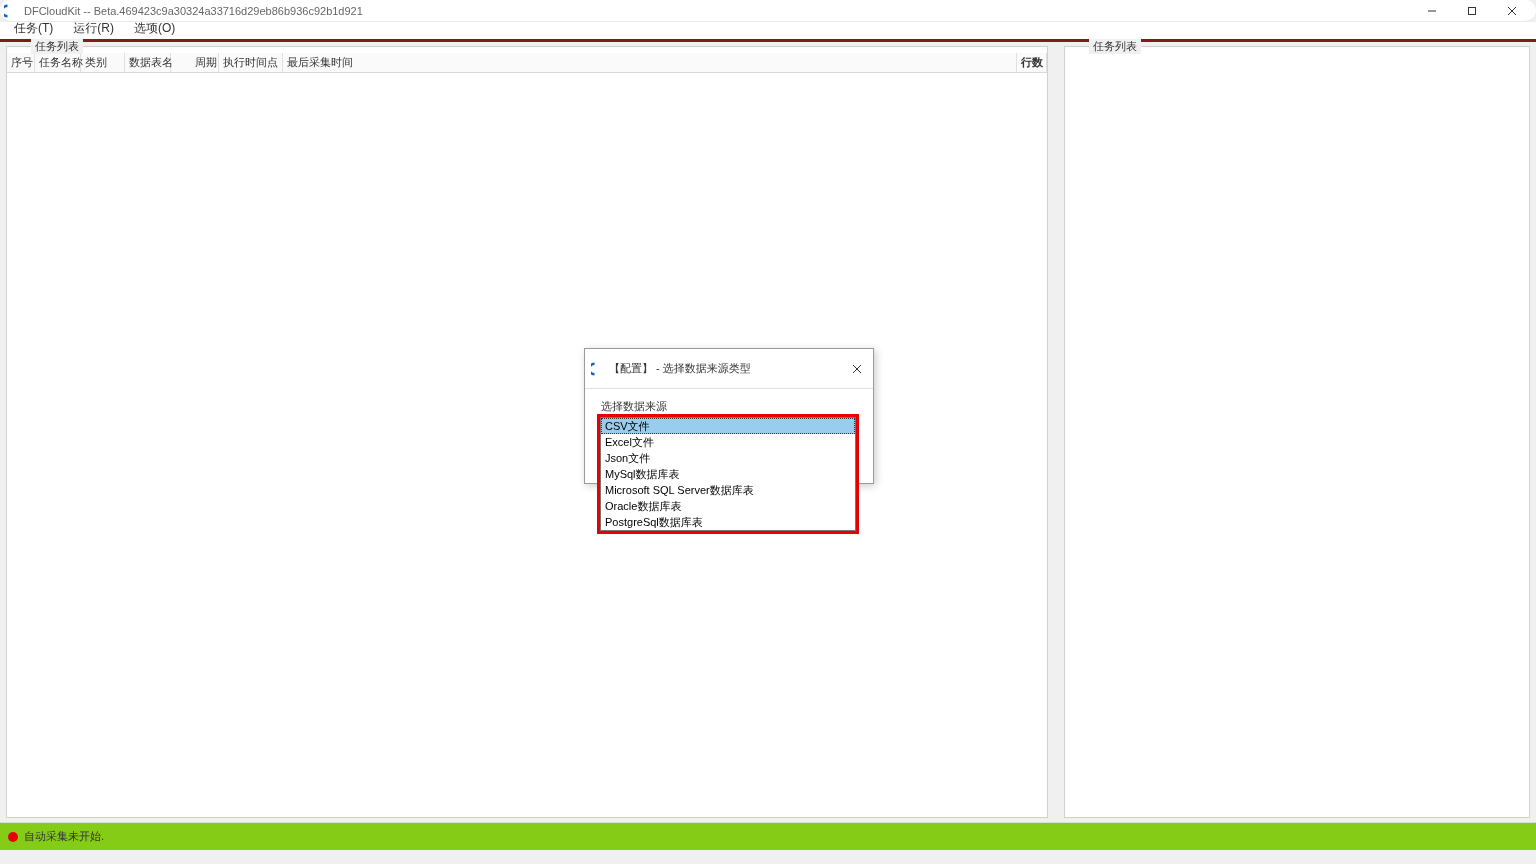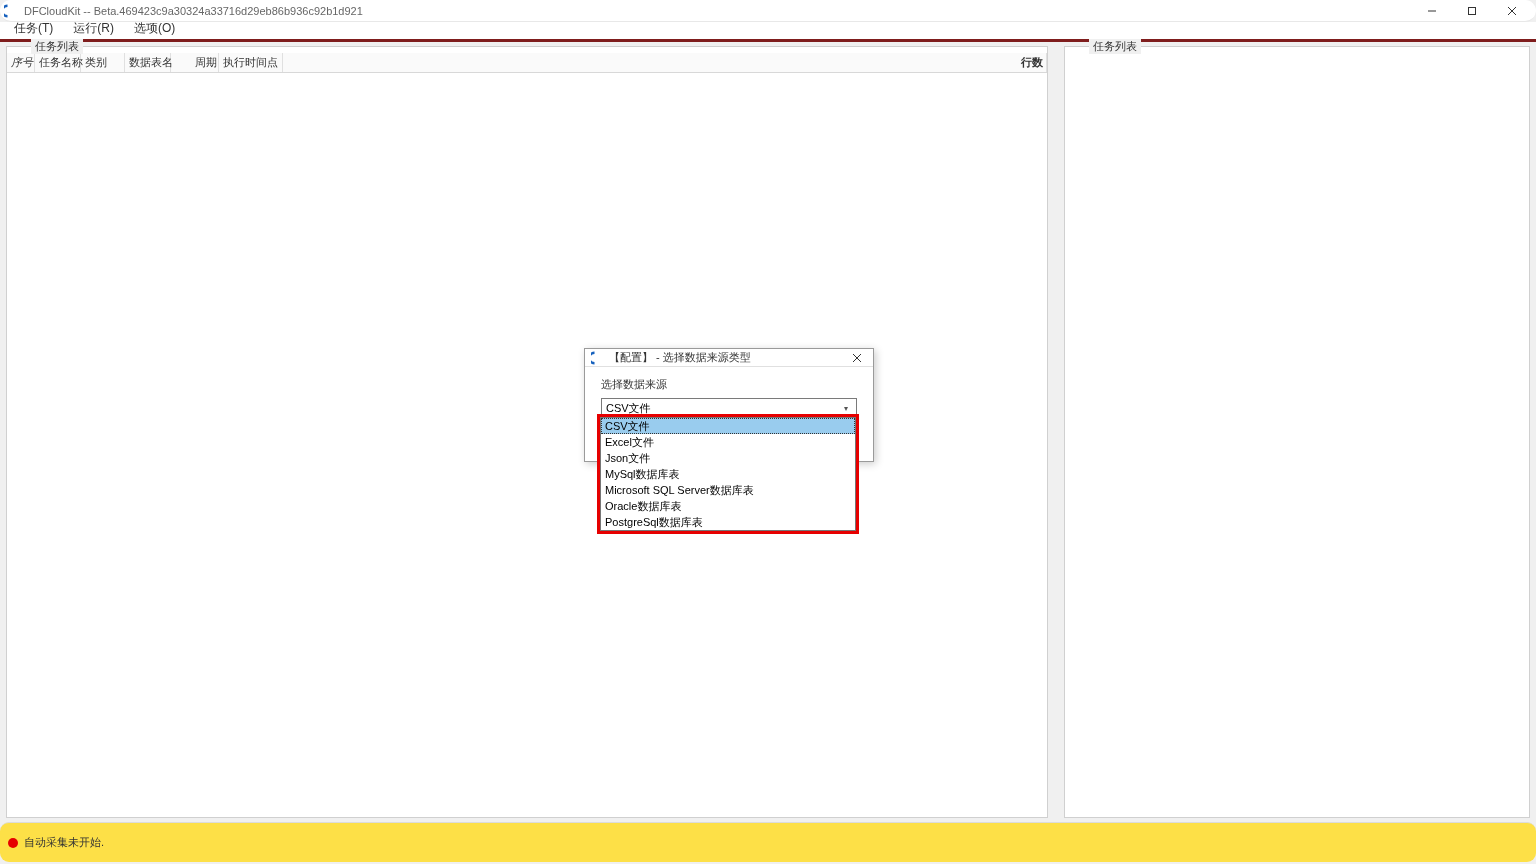--- a/index.html
+++ b/index.html
@@ -82,59 +82,58 @@
   align-items: center;
   margin-top: 6px;
 }
 .table-header .col {
   border-right: 1px solid #e0e0e0;
   padding: 2px 4px;
   color: #333;
   font-size: 11px;
   white-space: nowrap;
 }
-.col-seq { width: 28px; font-style: italic; }
+.col-seq { width: 28px; }
 .col-name { width: 46px; }
 .col-cat { width: 44px; }
 .col-table { width: 46px; }
 .col-cycle { width: 28px; margin-left: 20px; }
 .col-exec { flex: 0 0 auto; width: auto; padding-right: 320px; text-align: center;}
 .col-last { flex: 1; }
 .col-rows { width: 30px; text-align: center; border-right: 0; margin-left:auto;font-weight:bold;}
 .table-body { flex: 1; }
 
 .statusbar {
-  height: 40px;
-  background: #fde047;
+  height: 28px;
+  background: #84cc16;
   border-top: 1px solid #dcdcdc;
   display: flex;
   align-items: center;
   padding: 0 8px;
   gap: 6px;
   color: #333;
   font-size: 11px;
-  border-radius: 9px;
 }
 .status-dot {
   width: 10px; height: 10px;
   border-radius: 50%;
   background: #e60000;
 }
 
 
 .dialog {
   position: absolute;
   left: 584px; top: 348px;
   width: 290px;
   background: #fff;
   border: 1px solid #9a9a9a;
   box-shadow: 2px 2px 8px rgba(0,0,0,0.2);
 }
 .dialog-titlebar {
-  height: 18px;
+  height: 40px;
   display: flex; align-items: center;
   padding: 0 2px;
   border-bottom: 1px solid #e0e0e0;
 }
 .dialog-titlebar .d-icon { width: 14px; height: 14px; margin: 0 4px; }
 .dialog-titlebar .d-title { font-size: 11px; color: #333; }
 .dialog-titlebar .d-close {
   margin-left: auto; width: 28px; height: 20px;
   display:flex; align-items:center; justify-content:center;
   color:#333;
@@ -233,20 +232,21 @@
 <div class="workspace">
   <div class="panel task-panel">
     <div class="panel-title">任务列表</div>
     <div class="table-header">
       <div class="col col-seq">序号</div>
       <div class="col col-name">任务名称</div>
       <div class="col col-cat">类别</div>
       <div class="col col-table">数据表名</div>
       <div class="col col-cycle">周期</div>
       <div class="col col-exec">执行时间点</div>
+      <div class="col col-last">最后采集时间</div>
       <div class="col col-rows">行数</div>
     </div>
     <div class="table-body"></div>
   </div>
   <div class="panel log-panel">
     <div class="panel-title">任务列表</div>
   </div>
 </div>
 
 <div class="statusbar">

